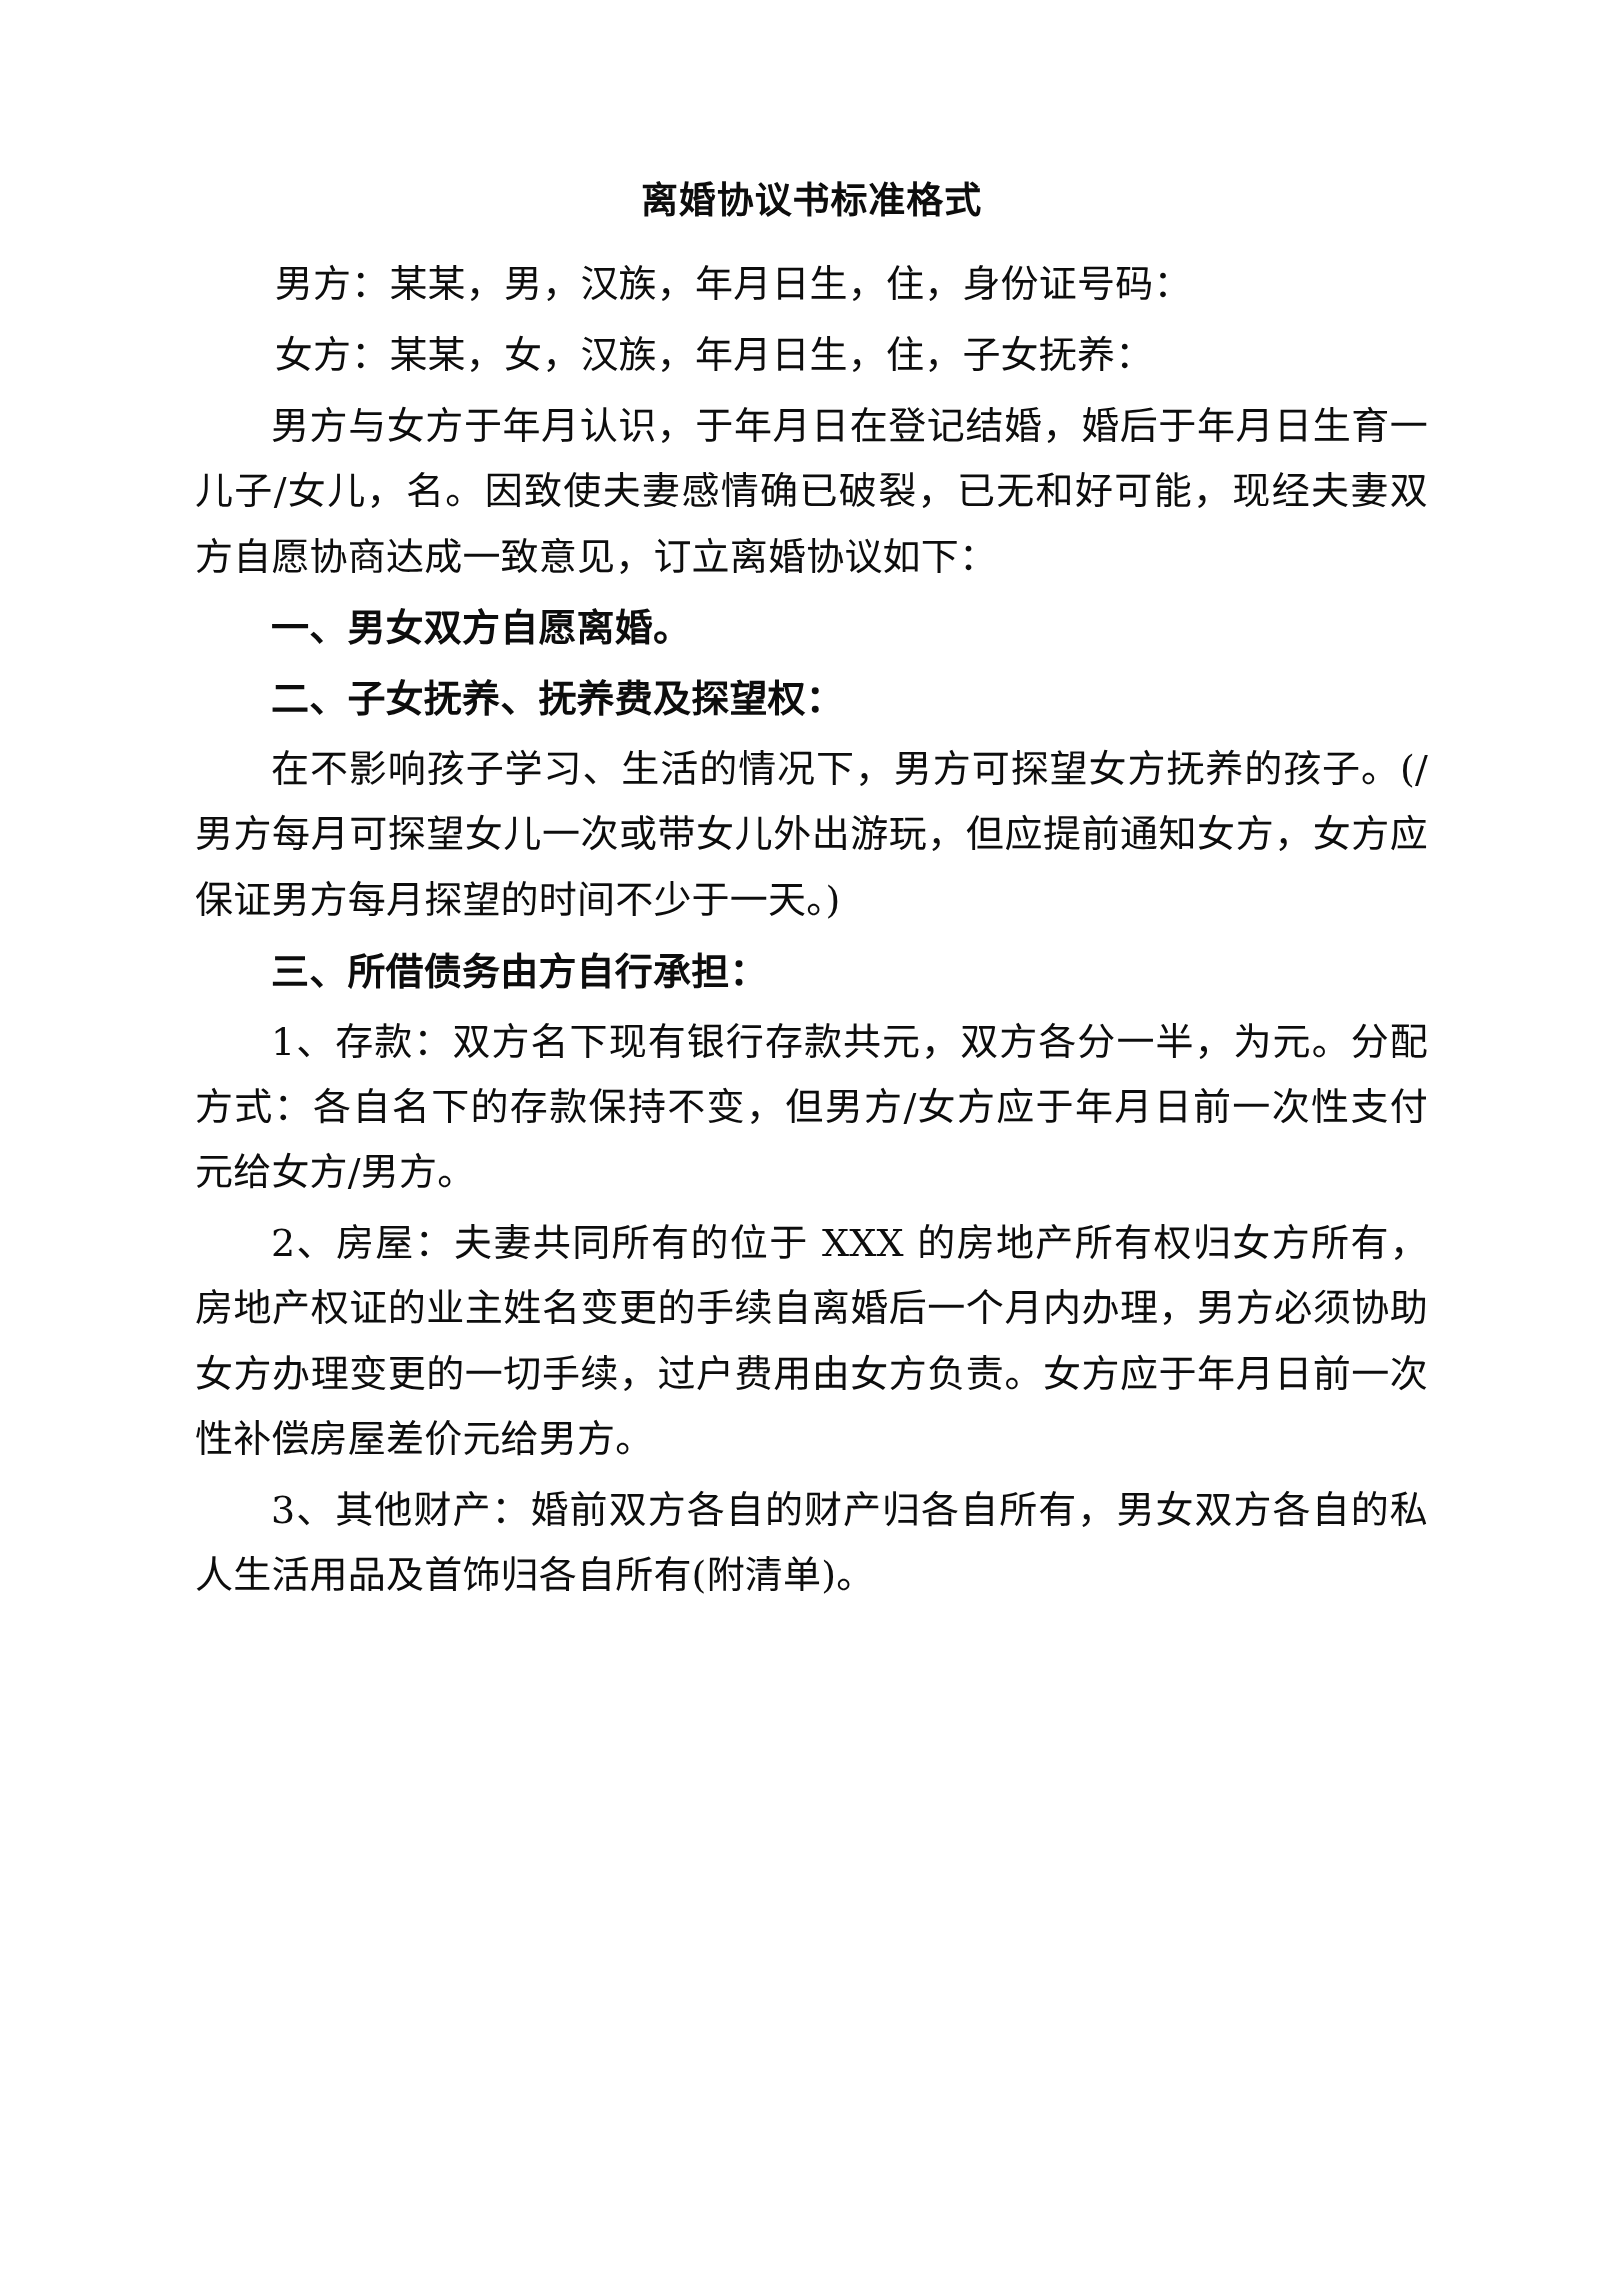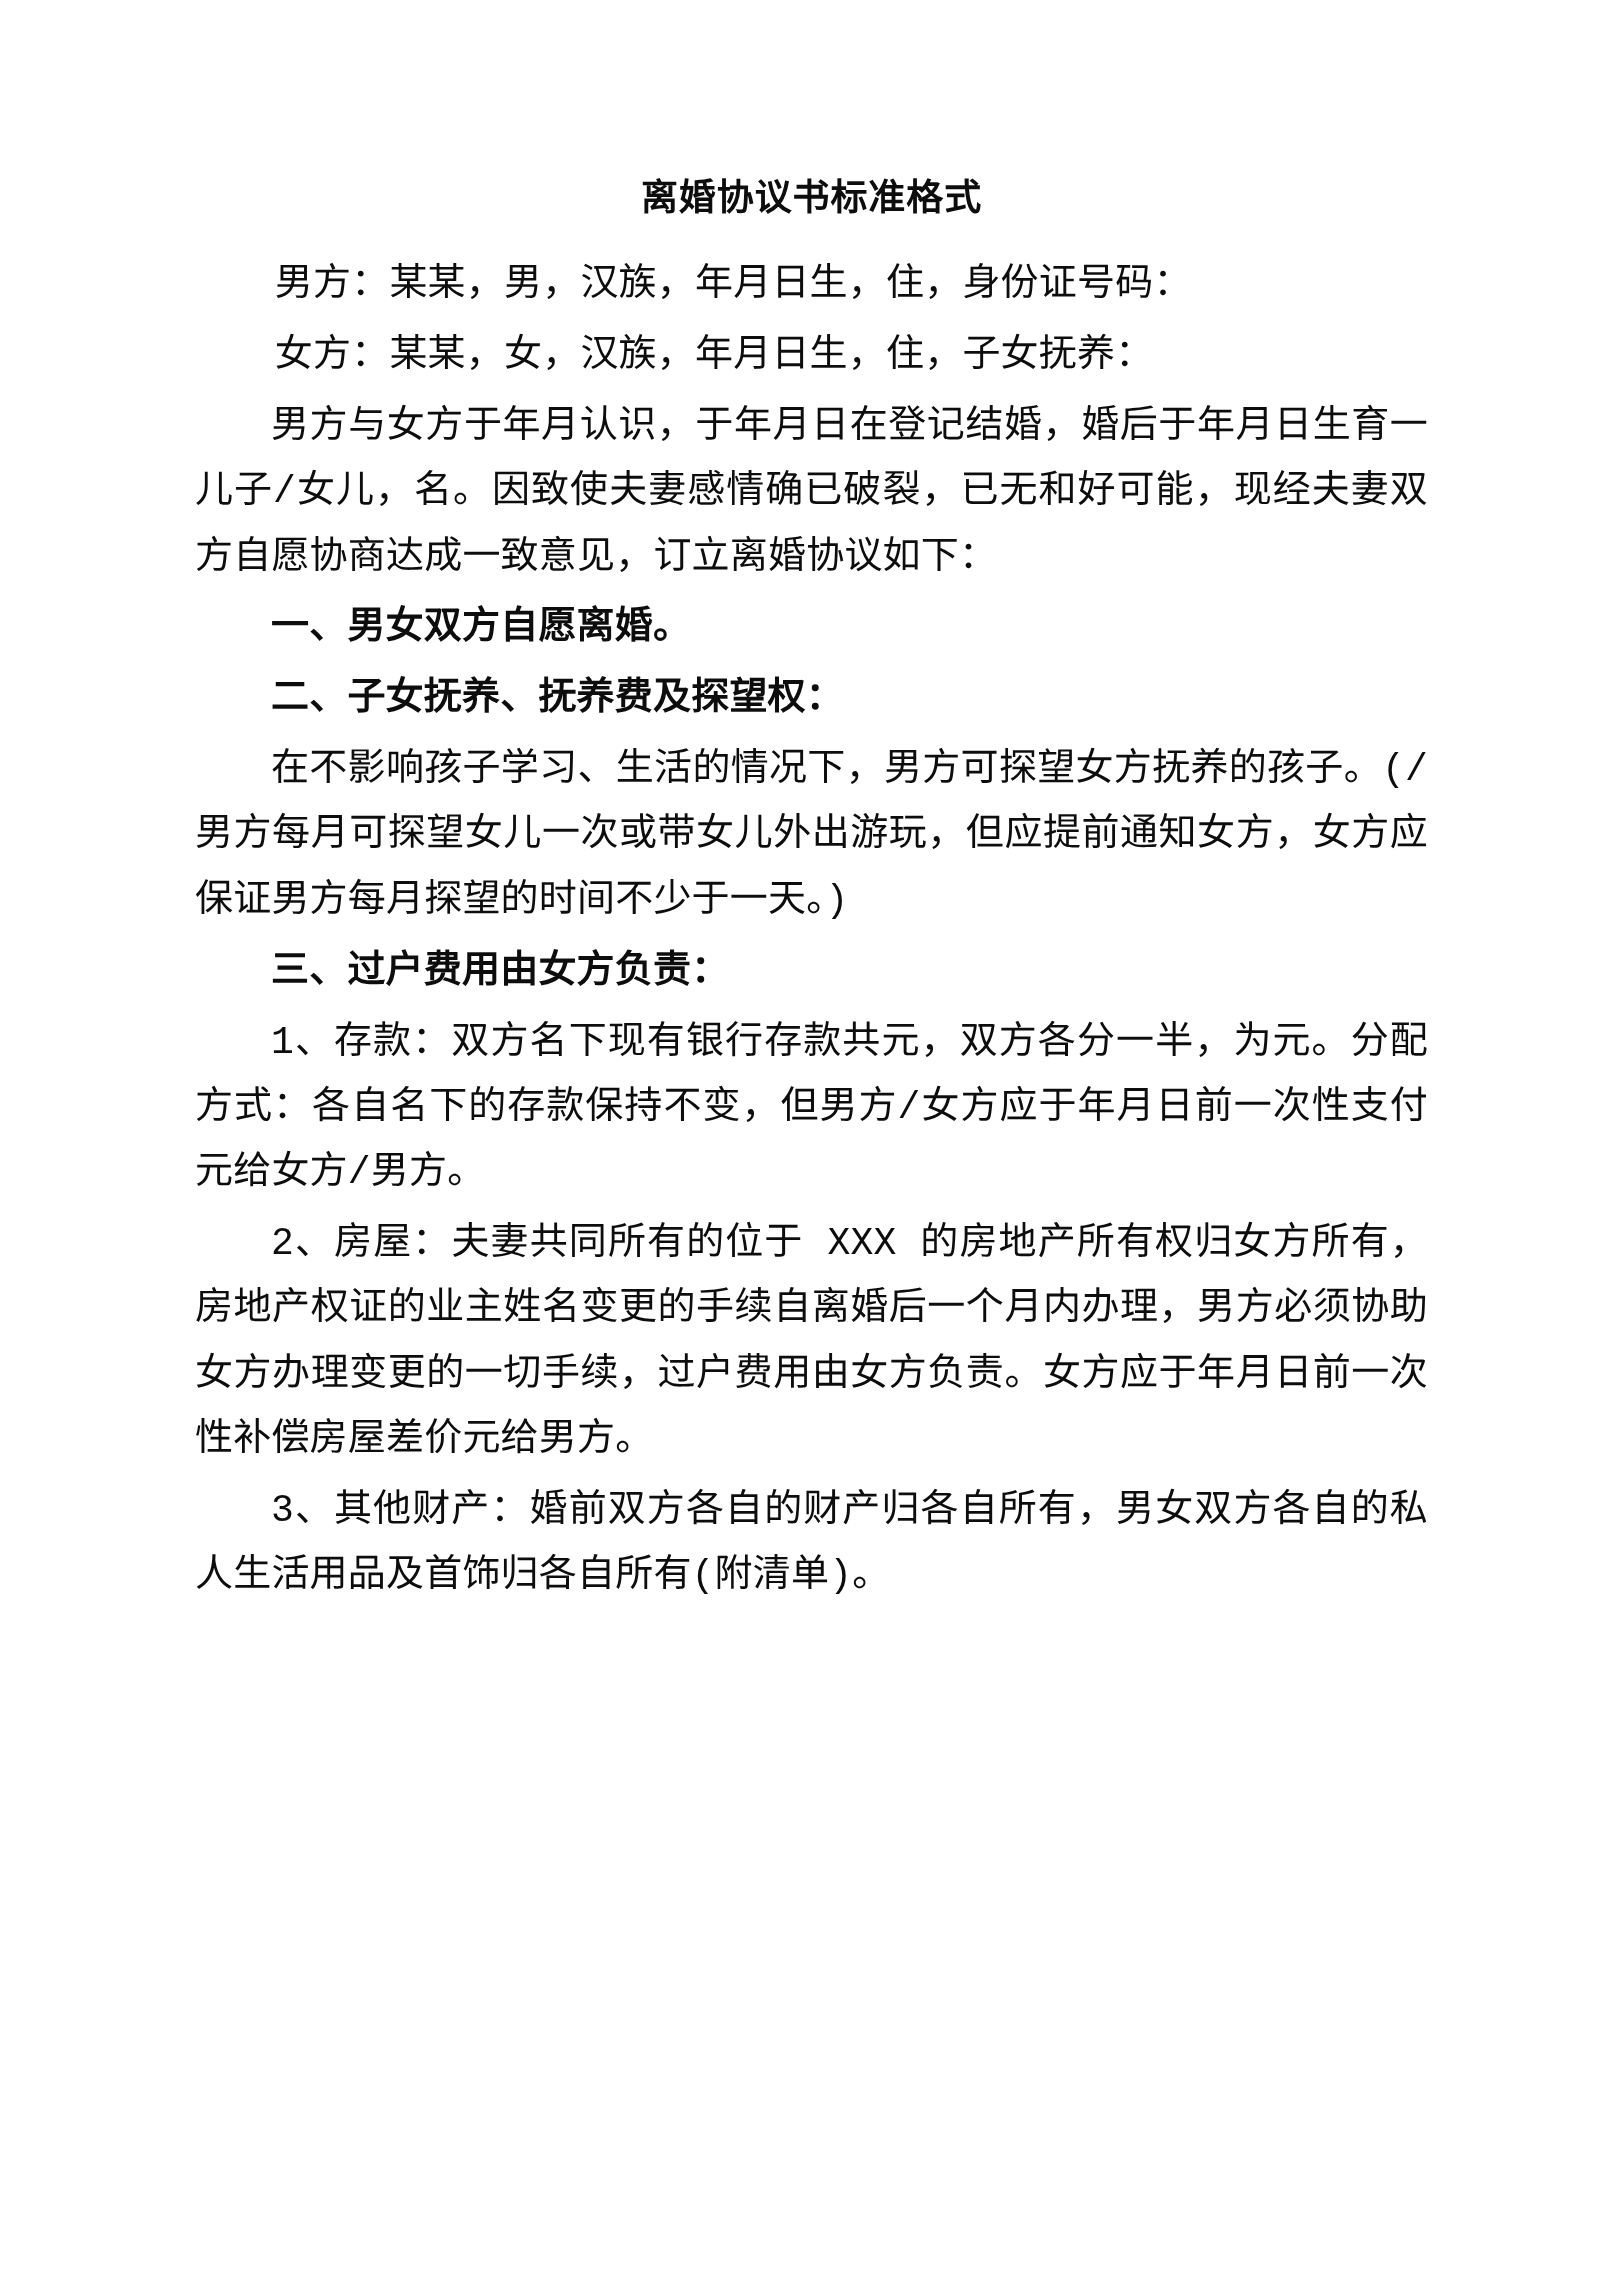--- a/index.html
+++ b/index.html
@@ -14,21 +14,20 @@
     color: #0d0d0d;
     -webkit-font-smoothing: antialiased;
   }
   .page {
     position: relative;
     width: 1623px;
     height: 2294px;
     box-sizing: border-box;
     padding: 173px 195px 86px 195px;
     background: #ffffff;
-    font-family: Liberation Mono, monospace;
   }
   .doc-title {
     text-align: center;
     font-size: 37px;
     font-weight: bold;
     letter-spacing: 0.9px;
     margin: 0 0 23.6px 0;
     line-height: 1.5;
   }
   .para {
@@ -61,21 +60,21 @@
 
   <p class="para">男方与女方于年月认识，于年月日在登记结婚，婚后于年月日生育一儿子/女儿，名。因致使夫妻感情确已破裂，已无和好可能，现经夫妻双方自愿协商达成一致意见，订立离婚协议如下：</p>
 
   <p class="para heading">一、男女双方自愿离婚。</p>
 
   <p class="para heading">二、子女抚养、抚养费及探望权：</p>
 
 
   <p class="para">在不影响孩子学习、生活的情况下，男方可探望女方抚养的孩子。(/男方每月可探望女儿一次或带女儿外出游玩，但应提前通知女方，女方应保证男方每月探望的时间不少于一天。)</p>
 
-  <p class="para heading">三、过户费用由女方负责：</p>
+  <p class="para heading">三、所借债务由方自行承担：</p>
 
   <p class="para">1、存款：双方名下现有银行存款共元，双方各分一半，为元。分配方式：各自名下的存款保持不变，但男方/女方应于年月日前一次性支付元给女方/男方。</p>
 
   <p class="para">2、房屋：夫妻共同所有的位于 XXX 的房地产所有权归女方所有，房地产权证的业主姓名变更的手续自离婚后一个月内办理，男方必须协助女方办理变更的一切手续，过户费用由女方负责。女方应于年月日前一次性补偿房屋差价元给男方。</p>
 
   <p class="para">3、其他财产：婚前双方各自的财产归各自所有，男女双方各自的私人生活用品及首饰归各自所有(附清单)。</p>
 
 
 
 

